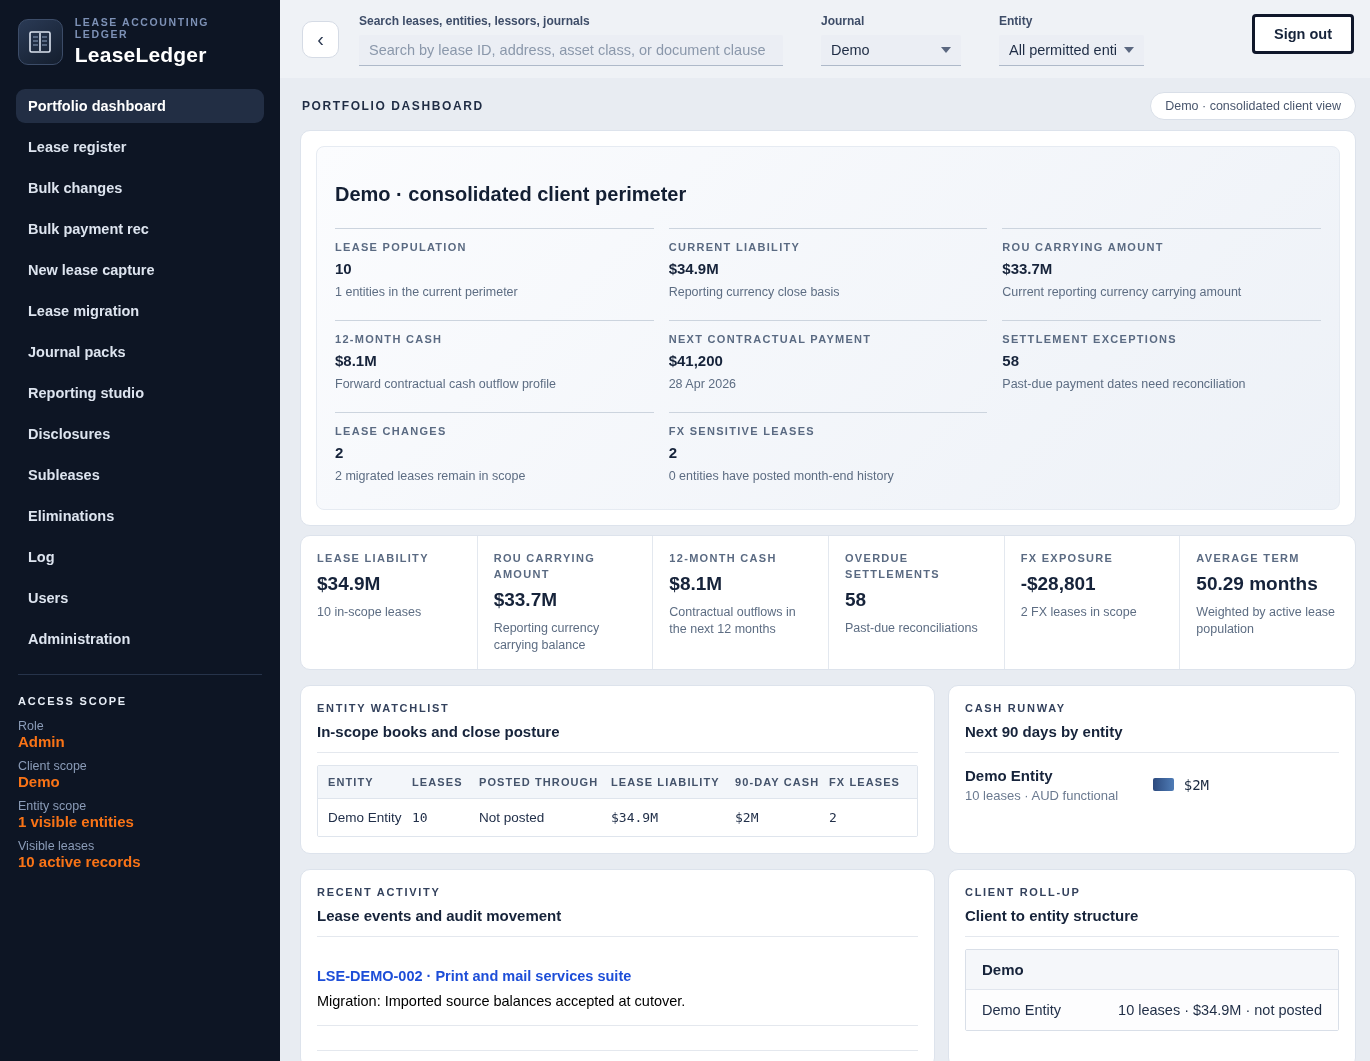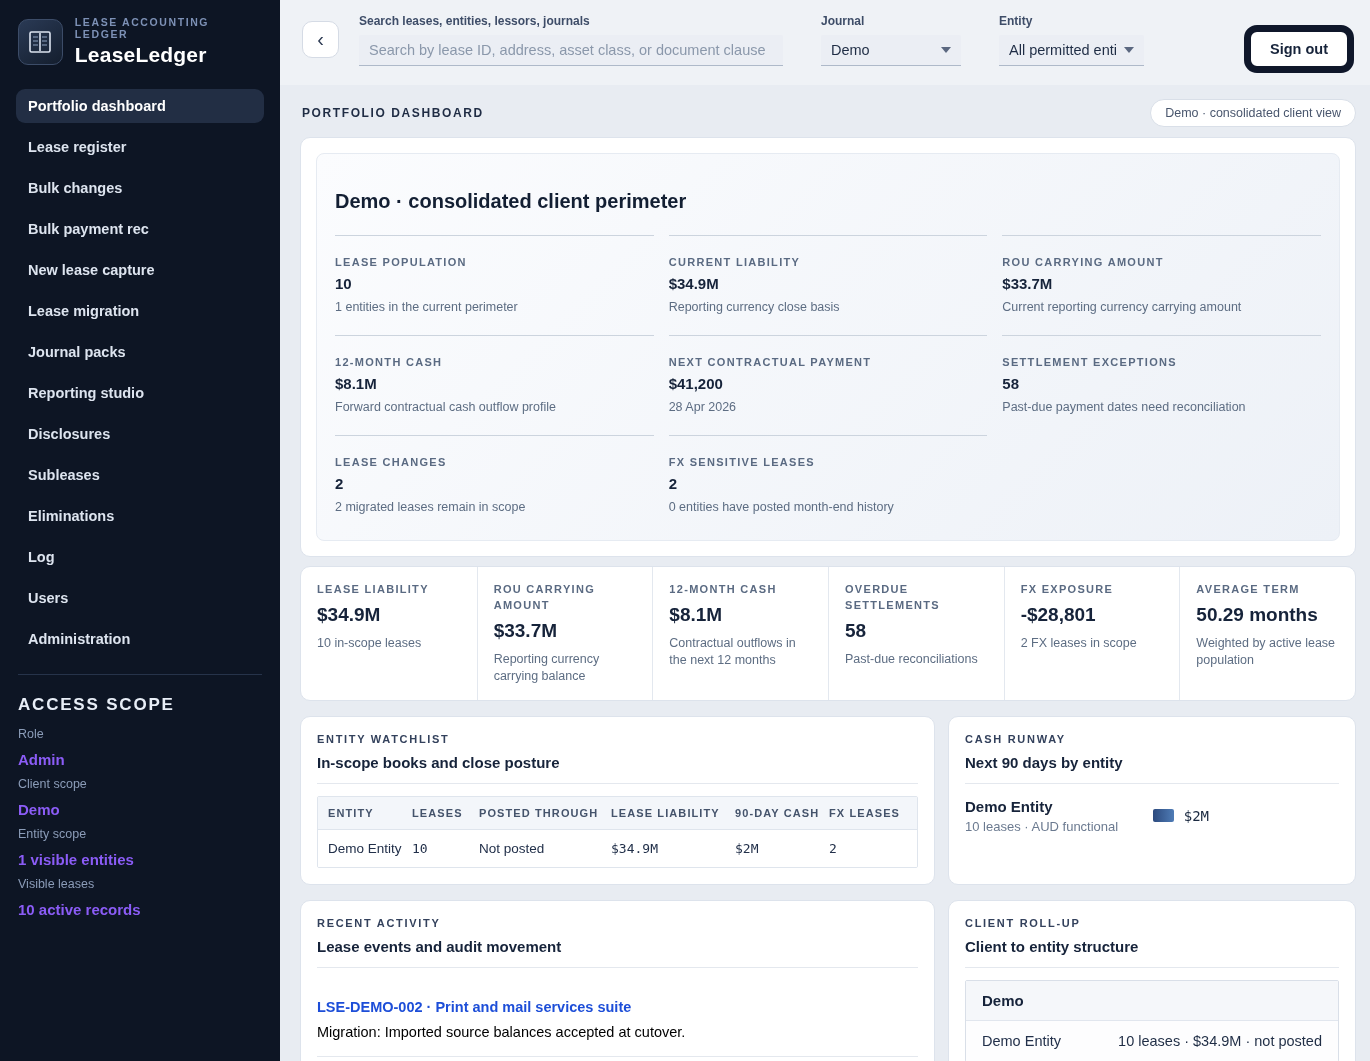--- a/index.html
+++ b/index.html
@@ -11,56 +11,56 @@
   .sidebar { width:280px; min-width:280px; background:#0d1524; color:#e6ebf3; display:flex; flex-direction:column; padding:16px 16px 24px; }
   .brand { display:flex; align-items:center; gap:12px; padding:0 2px 18px; }
   .logo { width:46px; height:46px; border-radius:10px; background:linear-gradient(145deg,#2a3document a50 0%,#16202f 100%); background:linear-gradient(145deg,#2a3a55 0%,#141e2e 100%); border:1px solid #3c4c68; display:flex; align-items:center; justify-content:center; }
   .brand-eyebrow { font-size:10.5px; font-weight:bold; letter-spacing:1.6px; color:#7d91b6; margin-bottom:3px; }
   .brand-name { font-size:21px; font-weight:bold; color:#ffffff; letter-spacing:0.2px; }
   .nav { display:flex; flex-direction:column; gap:7px; margin-top:4px; }
   .nav-item { padding:9px 12px; font-size:14.5px; font-weight:bold; color:#dde4ef; border-radius:9px; cursor:pointer; }
   .nav-item.active { background:#222e44; color:#ffffff; }
   .sidebar-divider { border:none; border-top:1px solid #26334a; margin:18px 2px 0; }
   .access { padding:20px 2px 0; }
-  .access-title { font-size:17px; font-weight:bold; letter-spacing:1.8px; color:#e8eef7; margin-bottom:12px; }
+  .access-title { font-size:11px; font-weight:bold; letter-spacing:1.8px; color:#e8eef7; margin-bottom:12px; }
   .access-label { font-size:12.5px; color:#8b9cb8; margin-top:9px; }
-  .access-value { font-size:15px; font-weight:bold; color:#8b5cf6; margin-top:10px; }
+  .access-value { font-size:15px; font-weight:bold; color:#f97316; margin-top:0; }
 
   
   .main { flex:1; display:flex; flex-direction:column; background:#e8ecf2; overflow:hidden; }
 
   
   .topbar { display:flex; align-items:flex-start; background:#eff2f6; padding:14px 16px 12px 22px; gap:20px; }
   .back-btn { width:37px; height:37px; margin-top:7px; background:#ffffff; border:1px solid #d5dbe5; border-radius:10px; display:flex; align-items:center; justify-content:center; font-size:20px; color:#2c3a52; cursor:pointer; }
   .field-label { font-size:12px; font-weight:bold; color:#3e4d68; margin-bottom:7px; }
   .search-wrap { width:424px; }
   .search-input { width:100%; height:31px; background:#ebeef4; border:none; border-bottom:1px solid #aeb9c9; padding:0 10px; font-size:14.5px; font-family:"Liberation Sans",sans-serif; color:#32405a; border-radius:2px 2px 0 0; }
   .search-input::placeholder { color:#8b98ab; }
   .select { height:31px; background:#ebeef4; border-bottom:1px solid #aeb9c9; border-radius:2px 2px 0 0; display:flex; align-items:center; justify-content:space-between; padding:0 10px; cursor:pointer; }
   .select-text { font-size:14.5px; color:#1f2d45; white-space:nowrap; overflow:hidden; }
   .chev { width:0; height:0; border-left:5px solid transparent; border-right:5px solid transparent; border-top:6px solid #5b6880; margin-left:8px; flex:none; }
   .client-wrap { width:140px; margin-left:18px; }
   .entity-wrap { width:145px; margin-left:18px; }
   .topbar-spacer { flex:1; }
-  .signout-btn { margin-top:11px; background:#ffffff; border:7px solid #0f172a; border-radius:13px; padding:9px 19px; font-size:14.5px; font-weight:bold; color:#16233a; cursor:pointer; font-family:"Liberation Sans",sans-serif; }
+  .signout-btn { background:#ffffff; border:3px solid #0f172a; border-radius:4px; padding:9px 19px; font-size:14.5px; font-weight:bold; color:#16233a; cursor:pointer; font-family:"Liberation Sans",sans-serif; }
 
   
   .page-head { display:flex; align-items:center; justify-content:space-between; padding:14px 14px 10px 22px; }
   .page-title { font-size:12px; font-weight:bold; letter-spacing:1.6px; color:#1f2c44; }
   .scope-pill { background:#ffffff; border:1px solid #d9dfe8; border-radius:999px; padding:6px 14px; font-size:12.5px; color:#49566d; }
 
   .content { padding:0 14px 0 20px; }
 
   
   .peri-card { background:#ffffff; border:1px solid #dde3ec; border-radius:10px; padding:15px; }
   .peri-inner { background:linear-gradient(135deg,#fbfcfe 0%,#edf1f7 100%); border:1px solid #e6ebf2; border-radius:8px; padding:26px 18px 26px; }
   .eyebrow { font-size:11px; font-weight:bold; letter-spacing:1.7px; color:#33415c; }
   .peri-title { font-size:20px; font-weight:bold; color:#131f33; margin:10px 0 22px; }
   .peri-grid { display:grid; grid-template-columns:repeat(3,1fr); column-gap:15px; row-gap:21px; }
-  .metric { border-top:1px solid #ccd4de; padding-top:20px; }
+  .metric { border-top:1px solid #ccd4de; padding-top:12px; }
   .metric-label { font-size:11px; font-weight:bold; letter-spacing:1.3px; color:#5a6a82; }
   .metric-value { font-size:15px; font-weight:bold; color:#16233a; margin-top:7px; }
   .metric-desc { font-size:12.5px; color:#5d6d83; margin-top:8px; }
 
   
   .kpi-strip { display:grid; grid-template-columns:repeat(6,1fr); background:#ffffff; border:1px solid #dde3ec; border-radius:10px; margin-top:9px; overflow:hidden; }
   .kpi { padding:15px 16px; border-left:1px solid #e3e8ef; }
   .kpi:first-child { border-left:none; }
   .kpi-label { font-size:11px; font-weight:bold; letter-spacing:1.3px; color:#5a6a82; line-height:1.45; }
   .kpi-value { font-size:19px; font-weight:bold; color:#16233a; margin-top:6px; }

